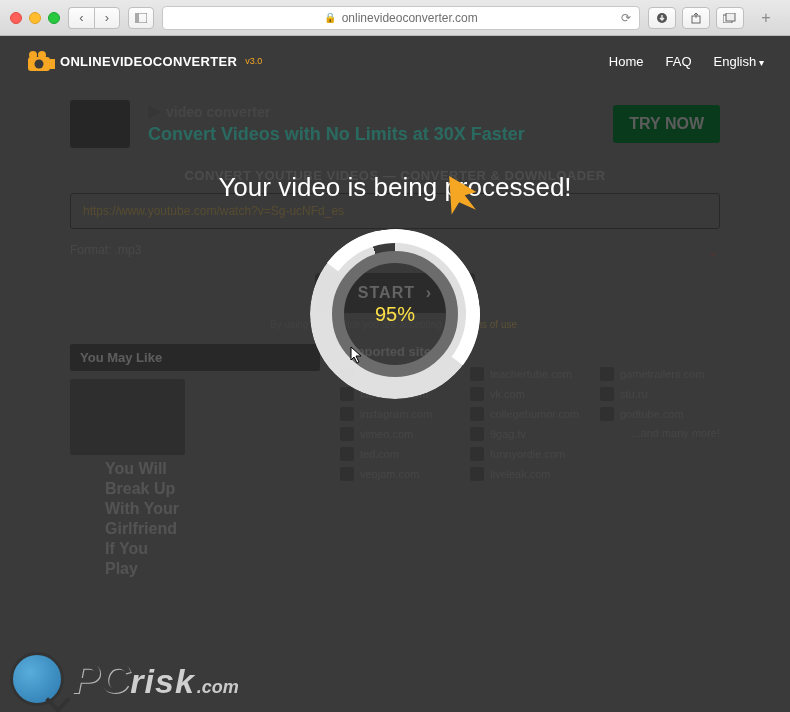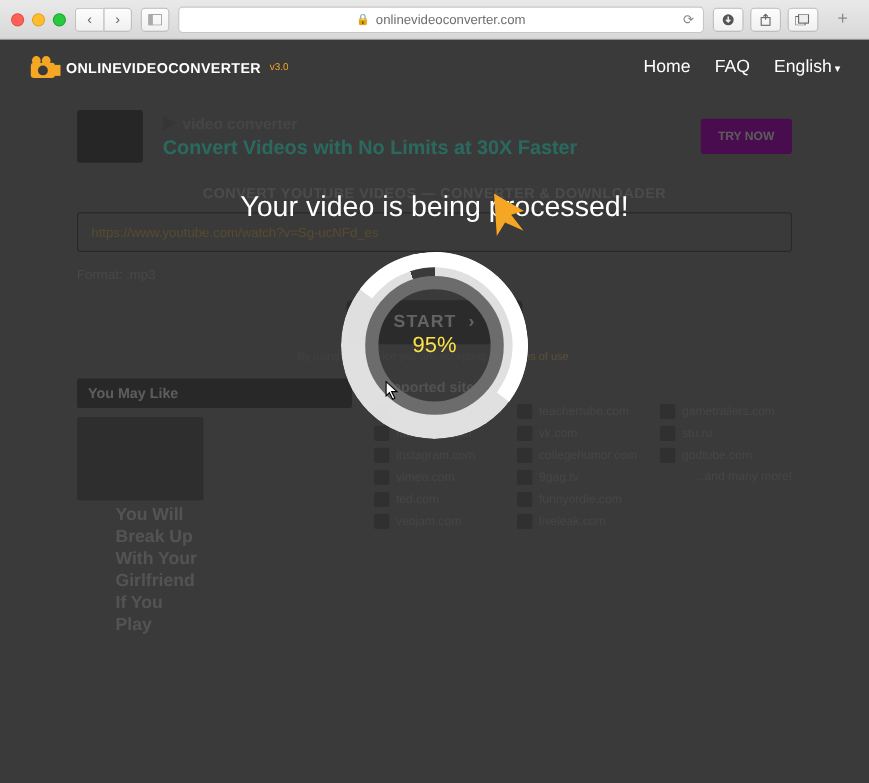--- a/index.html
+++ b/index.html
@@ -88,41 +88,41 @@
     justify-content:space-between;
   }
   .logo { display:flex; align-items:center; gap:6px;}
   .logo-icon {
     width:28px;height:24px; position:relative;
   }
   .logo-icon svg { display:block;}
   .logo-text { color:#fff; font-weight:600; font-size:13px; letter-spacing:.3px;}
   .logo-sub { color:#f5a623; font-size:9px; margin-left:2px;}
   .menu { display:flex; gap:22px; }
-  .menu a { color:#fff; font-size:16px; }
+  .menu a { color:#fff; font-size:13px; }
   .menu .drop::after { content:" ▾"; font-size:10px;}
   .dim-wrap {
     position:absolute; top:50px; left:0; right:0; bottom:0;
     filter: brightness(.45);
     pointer-events:none;
   }
   .hero {
     padding: 14px 70px 10px;
     display:flex; align-items:center; gap:18px;
   }
   .hero-thumb {
     width:60px; height:48px; background:#555; border-radius:3px;
     display:flex; align-items:center; justify-content:center; font-size:10px; color:#888;
   }
   .hero-mid { flex:1;}
   .hero-mid .l1 { color:#9a9a9a; font-size:14px; font-weight:600; display:flex; align-items:center; gap:6px;}
   .hero-mid .l1 .play{ width:0;height:0;border-left:12px solid #777;border-top:7px solid transparent;border-bottom:7px solid transparent;}
   .hero-mid .l2 { color:#5eead4; font-size:18px; font-weight:700; margin-top:4px;}
   .try-btn {
-    padding: 10px 16px; background:#a21caf; color:#ccc; font-weight:700; font-size:11px; border-radius:3px;
+    padding: 10px 16px; background:#15803d; color:#ccc; font-weight:700; font-size:16px; border-radius:3px;
   }
   .big-title { text-align:center; color:#a7a7a7; font-weight:800; font-size:13px; letter-spacing:.5px; margin:10px 0 8px;}
   .url-box {
     margin: 10px 70px 6px;
     height:36px; border:1px solid #5a5a5a; border-radius:3px;
     display:flex; align-items:center; padding:0 12px;
     color:#bfa76a; font-size:12px;
   }
   .fmt-row {
     margin: 6px 70px 8px;
@@ -405,14 +405,22 @@
         <div class="ring-in"></div>
         <div class="pct">95%</div>
       </div>
       <div class="mouse-cursor">
         <svg width="14" height="18" viewBox="0 0 14 18">
             <path d="M1 1 L1 14 L4 11 L7 17 L9 16 L6 10 L11 10 Z" fill="#fff" stroke="#000"></path>
           </svg>
       </div>
     </div>
 
+    <div class="watermark">
+      <div class="wm-icon"></div>
+      <div class="wm-text">
+        <span class="pc">PC</span>
+        <span class="risk">risk</span>
+        <span class="com">.com</span>
+      </div>
+    </div>
   </div>
 </div>
 
 </body></html>

